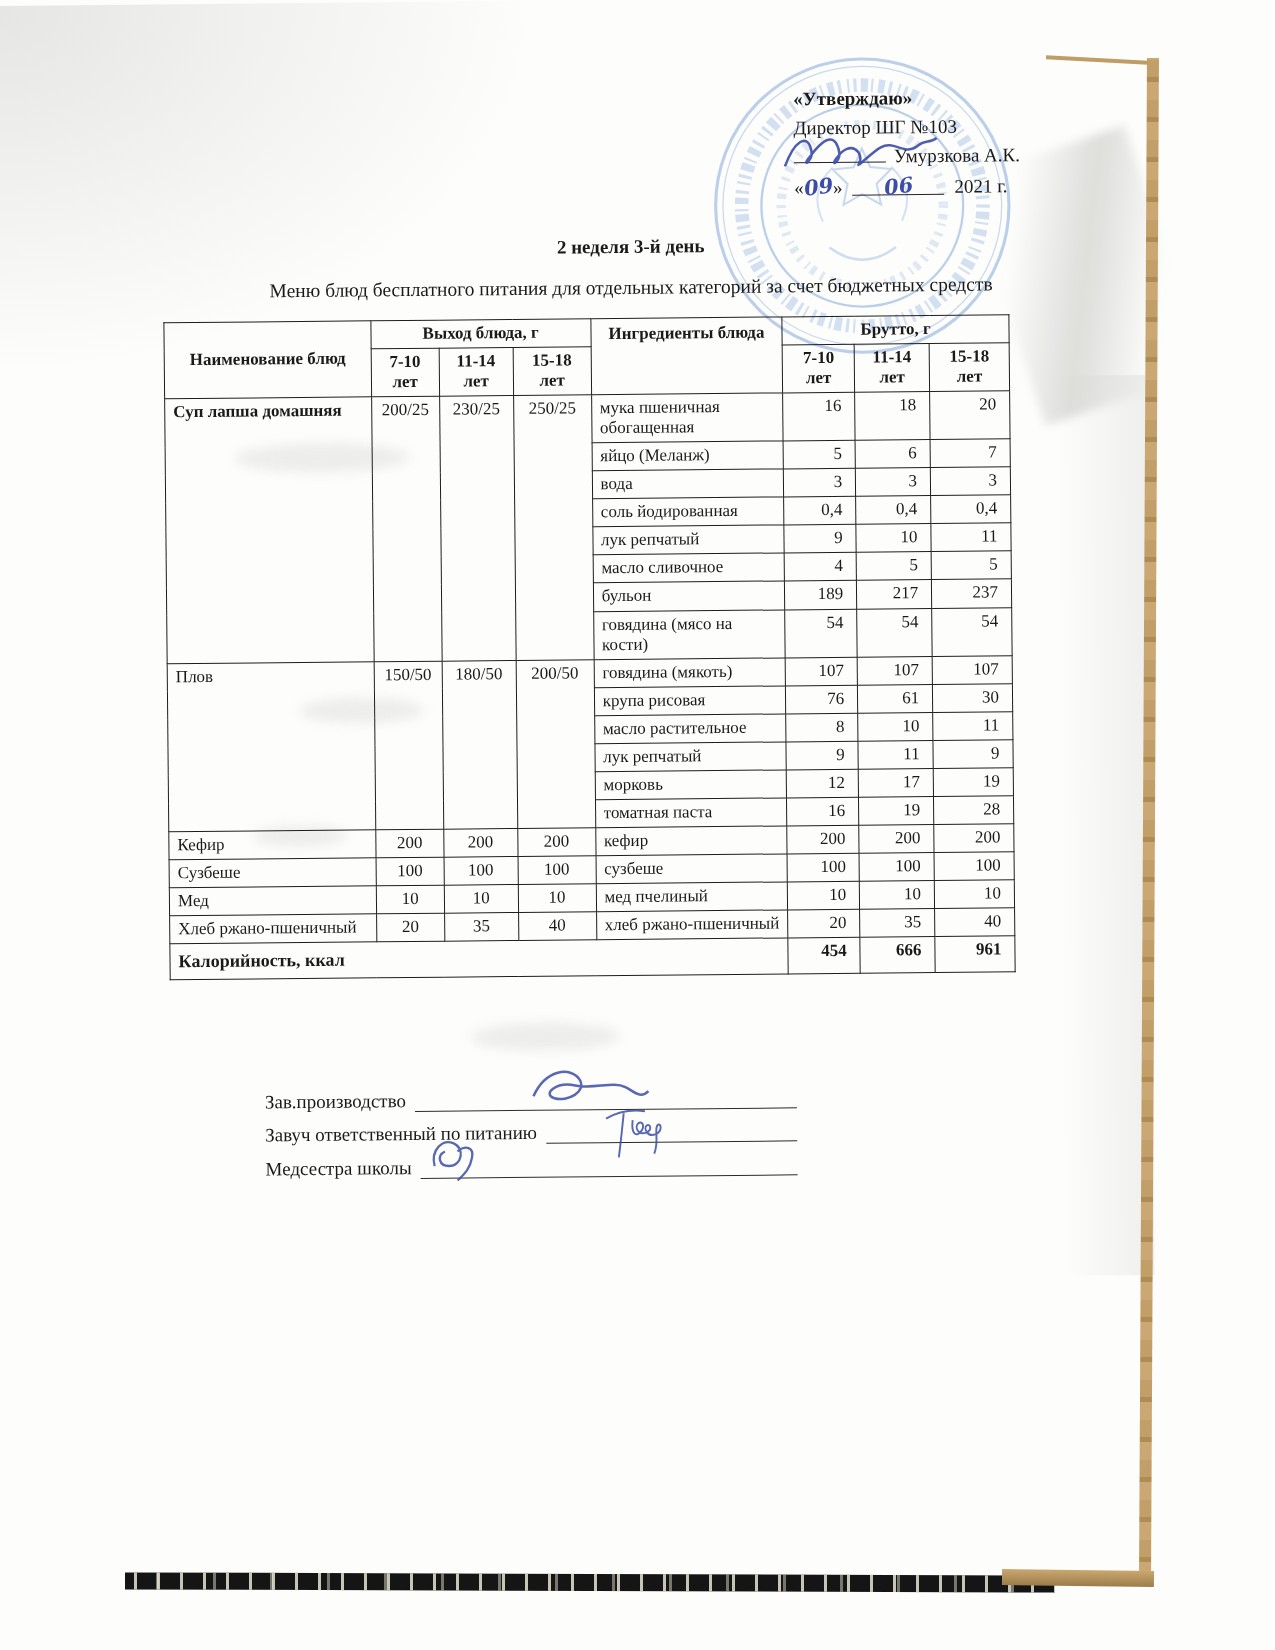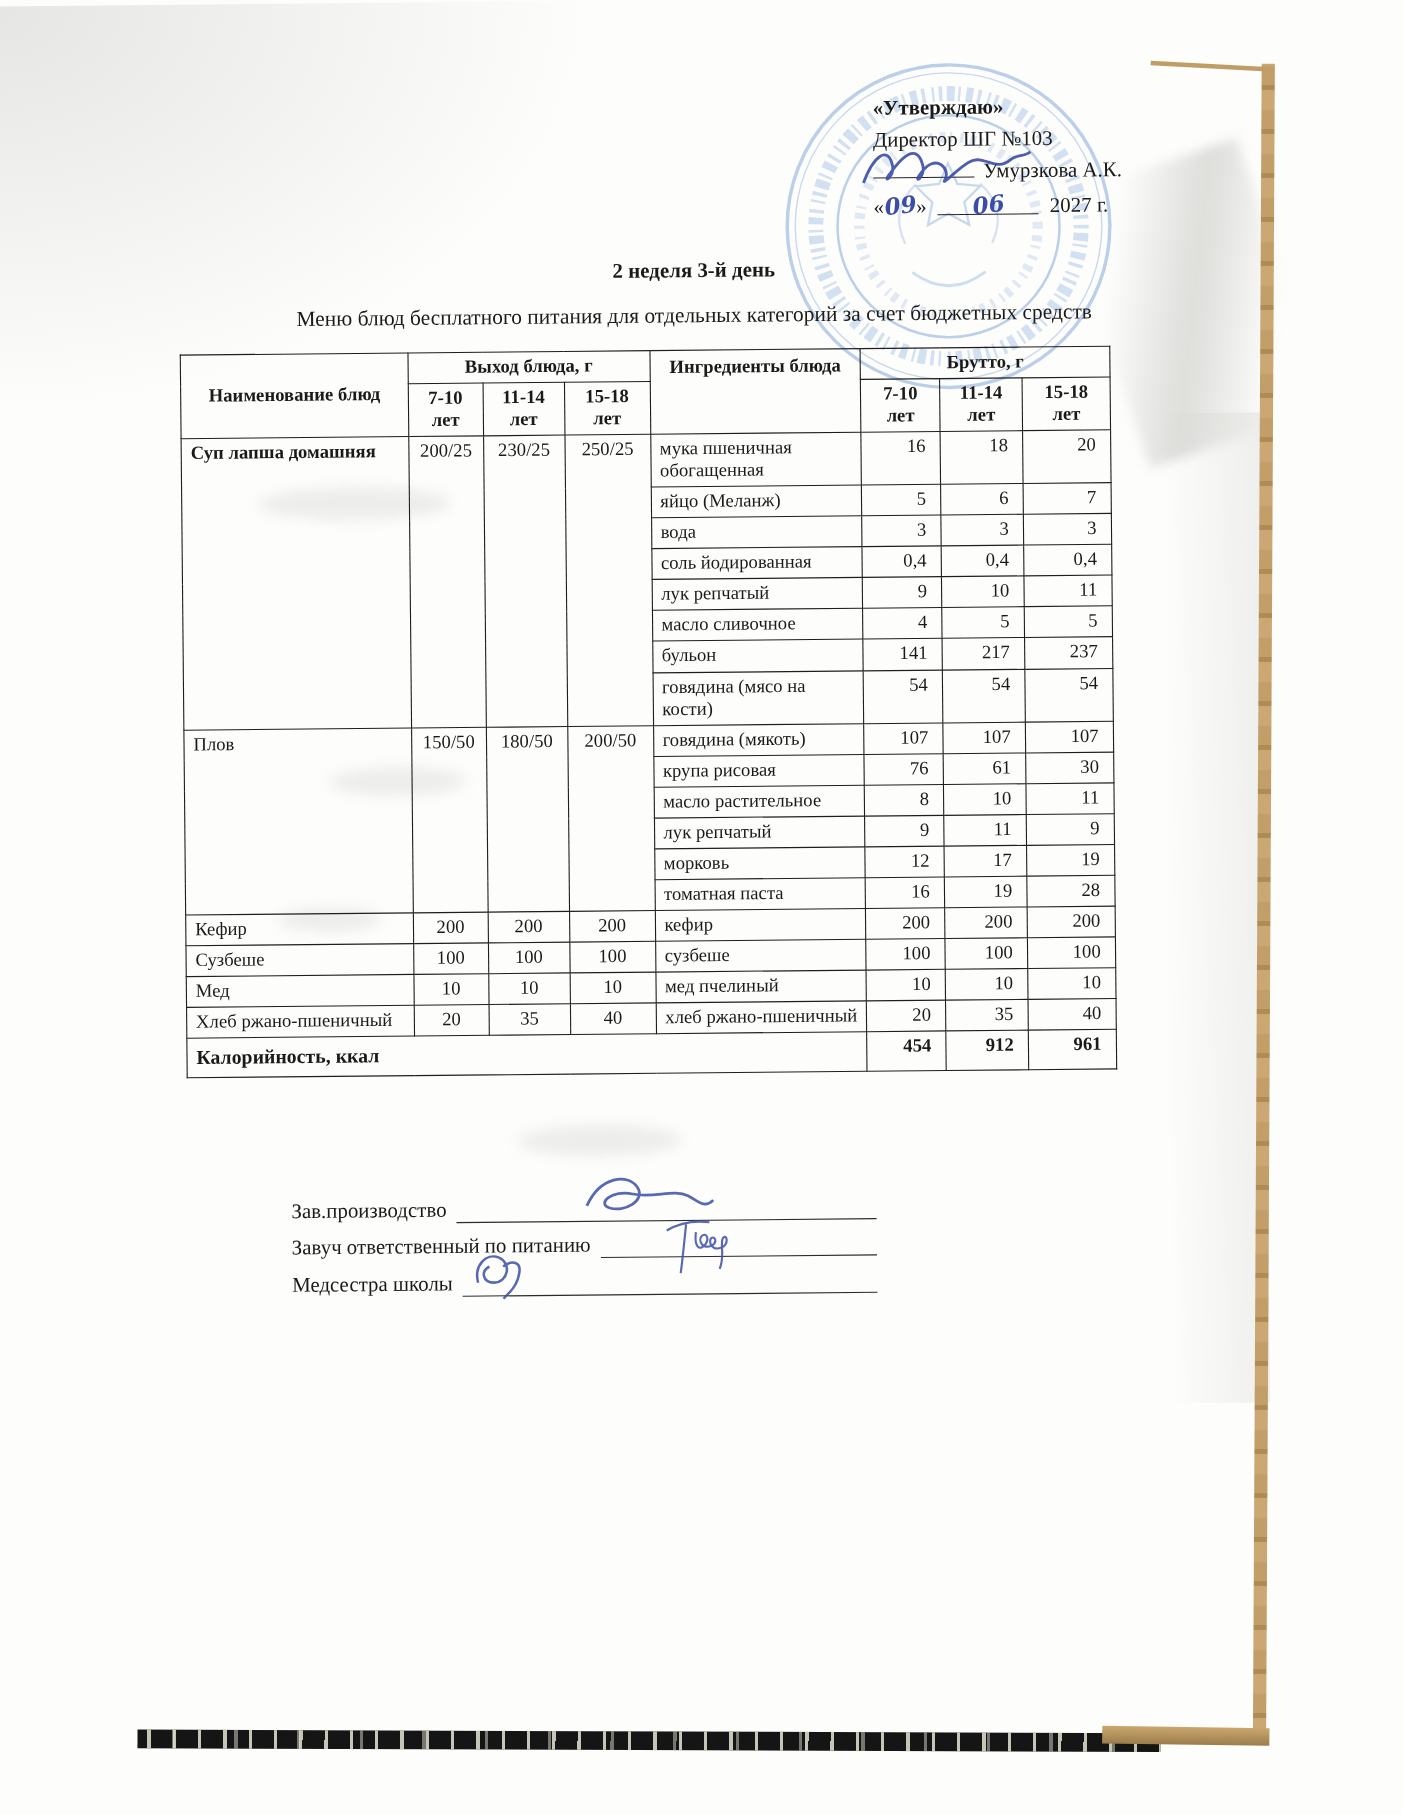--- a/index.html
+++ b/index.html
@@ -110,21 +110,21 @@
   <div class="approval">
     <div class="b">«Утверждаю»</div>
     <div>Директор ШГ №103</div>
     <div class="sigrow-dir">
       <svg class="dsig" viewBox="0 0 160 52">
         <path d="M4 38 C14 12 26 6 30 20 C34 32 20 40 28 30 C44 8 54 6 58 22 C61 34 48 40 56 30 C70 10 84 26 78 36 C74 42 92 24 100 20 C114 12 124 30 138 18 C144 13 150 16 156 11" fill="none" stroke="#3b4da6" stroke-width="2.6" opacity=".9"></path>
       </svg>
       <span class="u1"></span><span>Умурзкова А.К.</span>
     </div>
     <div>
-      <span>«</span><span class="hand">09</span><span>»</span><span class="mline"><span class="hand">06</span></span><span>2027 г.</span>
+      <span>«</span><span class="hand">09</span><span>»</span><span class="mline"><span class="hand">06</span></span><span>2021 г.</span>
     </div>
   </div>
 
   <div class="title">2 неделя 3-й день</div>
   <div class="subtitle">Меню блюд бесплатного питания для отдельных категорий за счет бюджетных средств</div>
 
   <table class="menu">
     <colgroup>
       <col style="width:207px">
         <col style="width:68px">
@@ -187,21 +187,21 @@
           <td class="num">11</td>
         </tr>
         <tr>
           <td class="ing">масло сливочное</td>
           <td class="num">4</td>
           <td class="num">5</td>
           <td class="num">5</td>
         </tr>
         <tr>
           <td class="ing">бульон</td>
-          <td class="num">141</td>
+          <td class="num">189</td>
           <td class="num">217</td>
           <td class="num">237</td>
         </tr>
         <tr>
           <td class="ing">говядина (мясо на кости)</td>
           <td class="num">54</td>
           <td class="num">54</td>
           <td class="num">54</td>
         </tr>
         <tr>
@@ -280,21 +280,21 @@
           <td class="out" rowspan="1">35</td>
           <td class="out" rowspan="1">40</td>
           <td class="ing">хлеб ржано-пшеничный</td>
           <td class="num">20</td>
           <td class="num">35</td>
           <td class="num">40</td>
         </tr>
         <tr class="cal-row">
           <td class="cal-label" colspan="5">Калорийность, ккал</td>
           <td class="num bold">454</td>
-          <td class="num bold">912</td>
+          <td class="num bold">666</td>
           <td class="num bold">961</td>
         </tr>
       </tbody>
   </table>
 
   <div class="sigrow s1">
     <span class="siglabel">Зав.производство</span>
     <span class="sline"></span>
     <svg class="ssig ssig1" viewBox="0 0 120 44">
       <path d="M8 32 C20 6 44 4 52 16 C60 28 40 38 28 34 C16 30 30 18 48 22 C66 26 84 18 96 24 C104 28 110 36 118 28" fill="none" stroke="#3b4da6" stroke-width="2.4" opacity=".85"></path>

